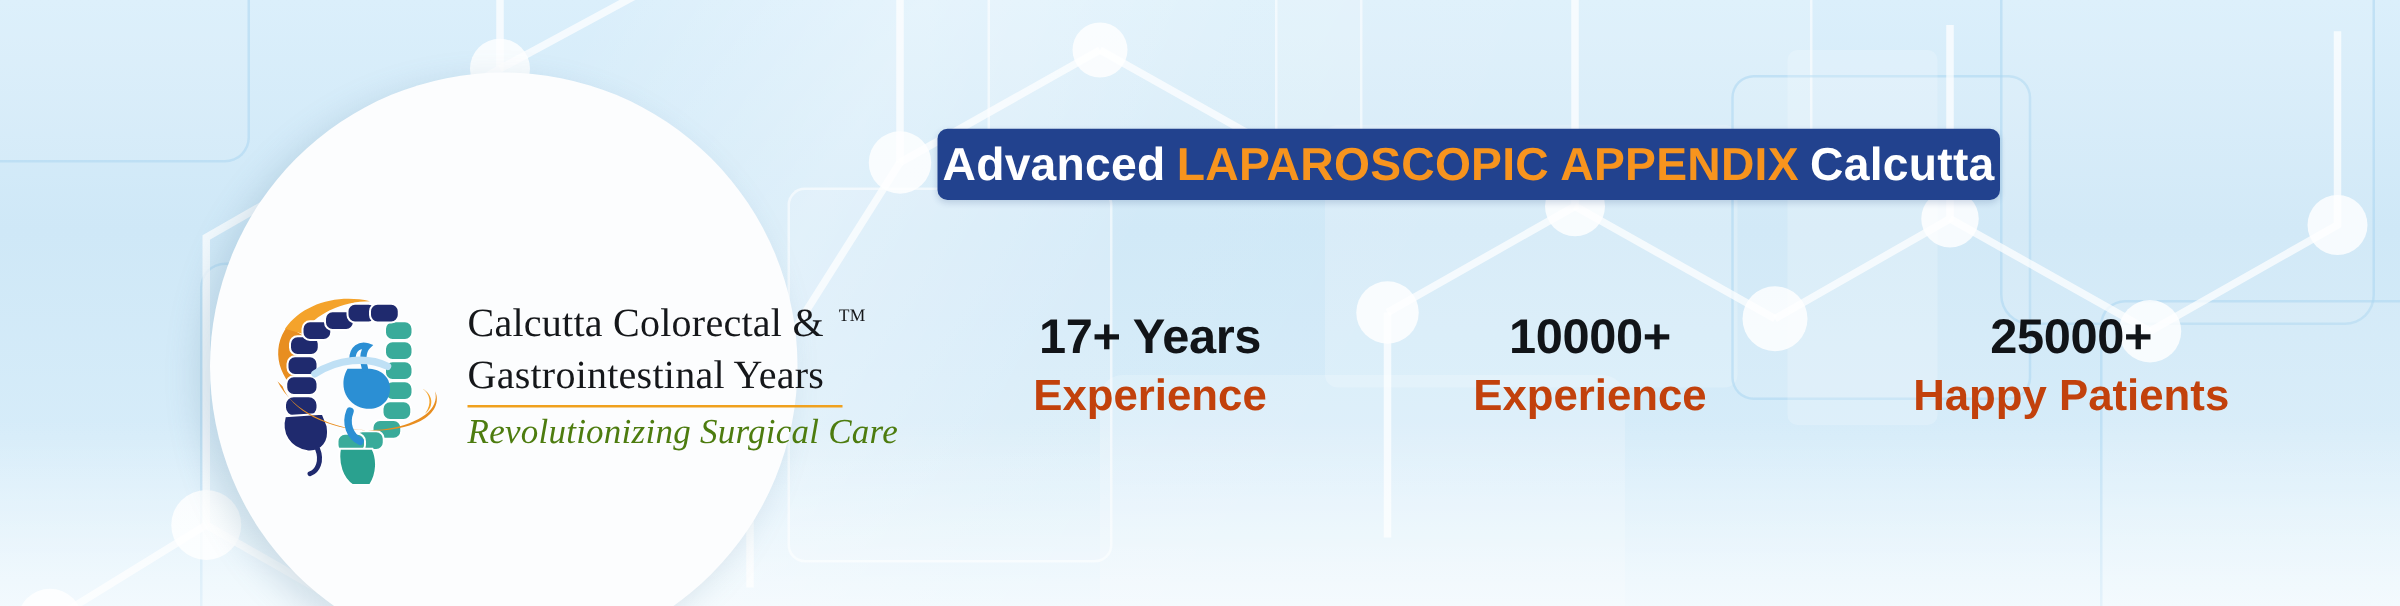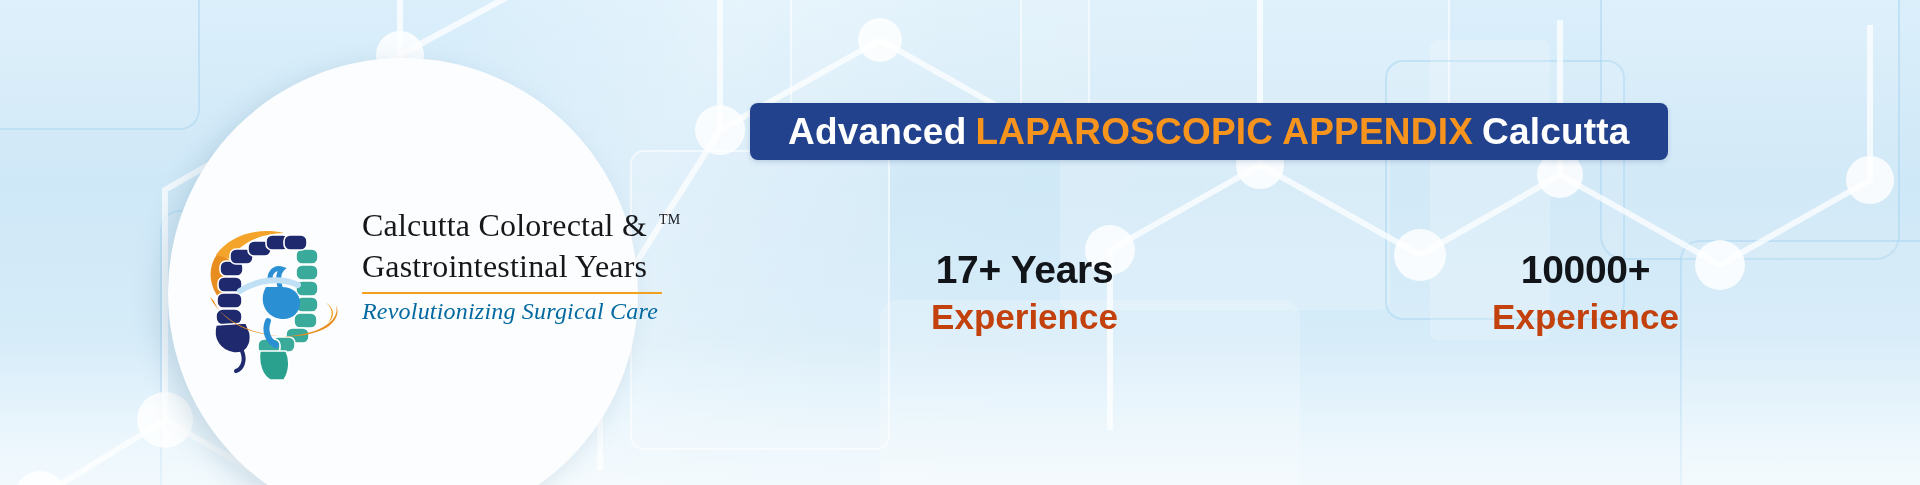--- a/index.html
+++ b/index.html
@@ -64,52 +64,52 @@
     position:absolute;
     left:168px; top:58px;
     width:470px; height:470px;
     border-radius:50%;
     background:#fcfdfe;
     box-shadow:-10px 8px 26px rgba(90,130,160,.22);
   }
 
   .logo-wrap{
     position:absolute;
-    left:200px; top:205px;
+    left:212px; top:205px;
     width:560px; height:190px;
-    display:flex; align-items:flex-start; gap:12px;
+    display:flex; align-items:center; gap:12px;
   }
   .logo-mark{ width:150px; height:175px; flex:0 0 auto; }
   .logo-text{ display:flex; flex-direction:column; }
   .logo-l1, .logo-l2{
     font-family:"Liberation Serif", serif;
     font-size:32px; color:#15171a; line-height:1.28;
     white-space:nowrap; letter-spacing:.2px;
   }
   .logo-l1{ position:relative; }
   .logo-tm{
     font-family:"Liberation Serif", serif;
     font-size:14px; vertical-align:super;
     margin-left:12px; color:#15171a;
   }
   .logo-rule{
     height:2px; background:#f0a11e; margin:5px 0 4px 0; width:300px;
   }
   .logo-tag{
     font-family:"Liberation Serif", serif;
-    font-style:italic; font-size:24px; color:#0369a1;
+    font-style:italic; font-size:28px; color:#4d7c0f;
     white-space:nowrap; letter-spacing:.2px;
   }
 
   
   .ribbon{
     position:absolute;
     left:750px; top:103px;
     height:57px;
-    padding:0 38px;
+    padding:0 4px;
     background:#22428e;
     border-radius:8px;
     display:flex; align-items:center; justify-content:center;
     box-shadow:0 2px 5px rgba(30,60,120,.18);
   }
   .ribbon span{
     font-size:37px; font-weight:bold; line-height:1;
     white-space:nowrap; letter-spacing:.2px;
   }
   .rb-white{ color:#ffffff; }
@@ -255,15 +255,19 @@
 
   <div class="stats">
     <div class="stat">
       <div class="stat-num">17+ Years</div>
       <div class="stat-label">Experience</div>
     </div>
     <div class="stat">
       <div class="stat-num">10000+</div>
       <div class="stat-label">Experience</div>
     </div>
+    <div class="stat">
+      <div class="stat-num">25000+</div>
+      <div class="stat-label">Happy Patients</div>
+    </div>
   </div>
 
 </div>
 
 </body></html>

